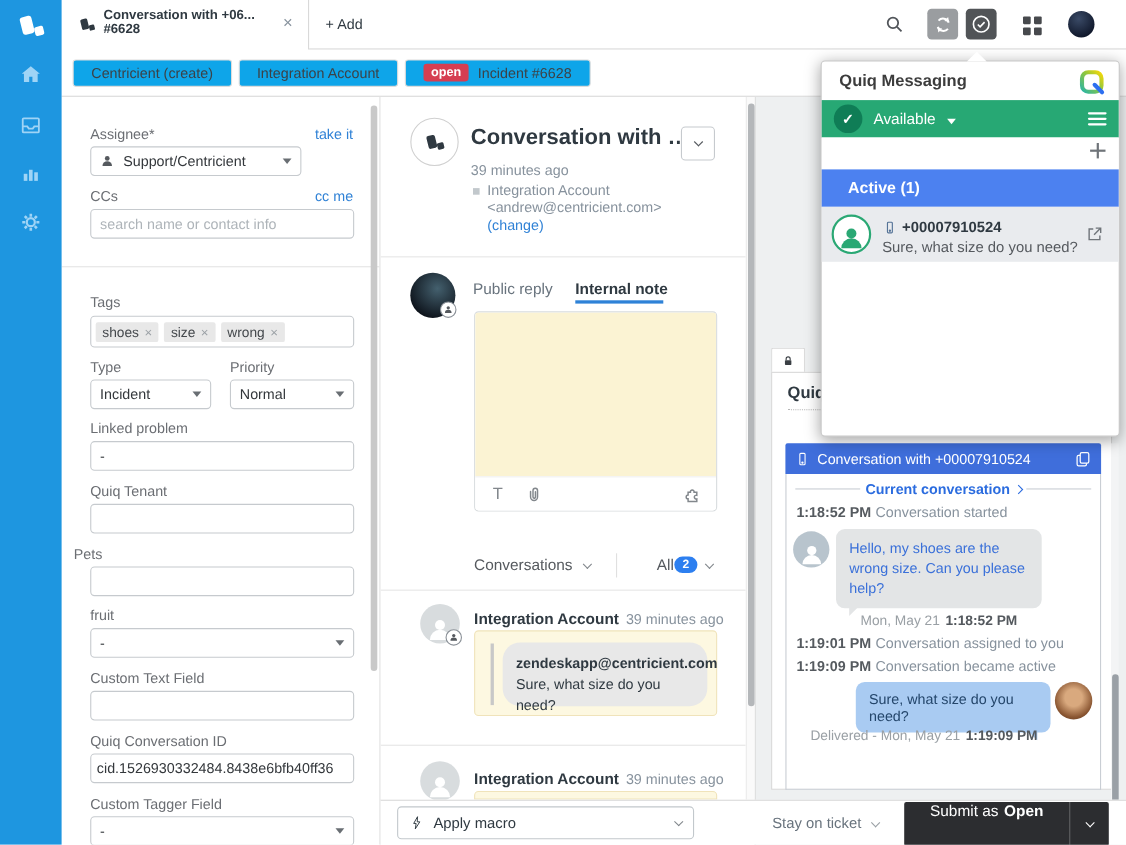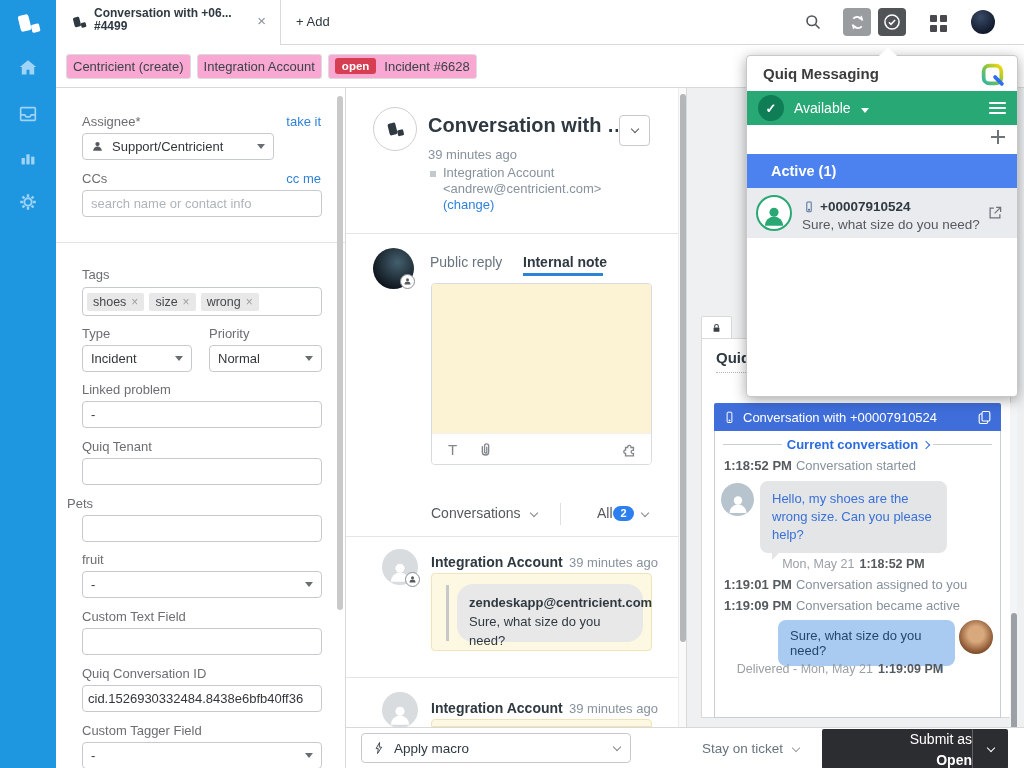--- a/index.html
+++ b/index.html
@@ -20,21 +20,21 @@
   .tab-close { position:absolute; right:14px; top:12px; color:#87929d; font-size:15px; cursor:pointer; }
   .tab-close::before { content:'×'; }
   .add-tab { position:absolute; left:240px; top:14px; font-size:13px; color:#2f3941; cursor:pointer; }
   .icon-btn { position:absolute; top:8px; width:28px; height:28px; border-radius:4px; cursor:pointer; display:flex; align-items:center; justify-content:center; }
   .grid-icon { position:absolute; left:874px; top:15px; width:17px; height:17px; display:grid; grid-template-columns:7px 7px; grid-template-rows:7px 7px; gap:3px; cursor:pointer; }
   .grid-icon i { background:#47494d; border-radius:1px; }
   .avatar-top { position:absolute; left:915px; top:10px; width:24px; height:24px; border-radius:50%; background:radial-gradient(circle at 40% 30%, #3a4a66, #10182b 75%); cursor:pointer; }
 
   
   .crumbbar { position:absolute; left:56px; top:45px; width:968px; height:43px; background:#fff; border-bottom:1px solid #d9d9d9; display:flex; align-items:center; padding-left:10px; gap:6px; z-index:24; }
-  .pill { background:#f9a8d4; border:1px solid #dcdcdc; border-radius:3px; height:25px; display:inline-flex; align-items:center; padding:0 6px; font-size:13px; color:#3c4247; cursor:pointer; white-space:nowrap; }
+  .pill { background:#0ea5e9; border:1px solid #dcdcdc; border-radius:3px; height:25px; display:inline-flex; align-items:center; padding:0 16px; font-size:13px; color:#3c4247; cursor:pointer; white-space:nowrap; }
   .open-badge { background:#d63e52; color:#fff; font-weight:bold; font-size:11.5px; border-radius:3px; padding:2px 7px; margin-right:8px; }
 
   
   .leftpanel { position:absolute; left:56px; top:88px; width:290px; height:680px; background:#fff; border-right:1px solid #d9d9d9; overflow:hidden; }
   .flabel { position:absolute; font-size:13px; color:#6b6e73; }
   .flink { position:absolute; font-size:13px; color:#3082d6; cursor:pointer; }
   .fbox { position:absolute; height:27px; border:1px solid #c6cace; border-radius:4px; background:#fff; display:flex; align-items:center; padding:0 8px; font-size:13px; color:#33373b; }
   .fselect { cursor:pointer; }
   .fselect .tri { margin-left:auto; }
   input.fbox { outline:none; padding:0 8px; }
@@ -114,21 +114,21 @@
   .plus-icon::after { left:0; top:6px; width:14px; height:2px; }
   .bluebar { position:absolute; left:0; top:98px; width:100%; height:34px; background:#4c81f0; color:#fff; font-weight:bold; font-size:14.5px; line-height:34px; padding-left:24px; }
   .popconv { position:absolute; left:0; top:132px; width:100%; height:50px; background:#e9ebee; cursor:pointer; }
   .popconv-avatar { position:absolute; left:9px; top:7px; width:36px; height:36px; border-radius:50%; background:#fff; border:2px solid #2aa874; display:flex; align-items:flex-end; justify-content:center; overflow:hidden; }
 
   
   .footer { position:absolute; left:346px; top:727px; width:678px; height:41px; background:#fff; border-top:1px solid #d9d9d9; z-index:20; }
   .macro-btn { position:absolute; left:15px; top:5px; width:270px; height:30px; border:1px solid #c2c8cc; border-radius:4px; background:#fff; display:flex; align-items:center; padding:0 10px; font-size:13.5px; color:#2f3941; cursor:pointer; }
   .stay { position:absolute; left:356px; top:13px; font-size:13.5px; color:#68737d; cursor:pointer; }
   .submit-btn { position:absolute; left:476px; top:1px; width:186px; height:40px; background:#2c2d30; border-radius:2px; color:#fff; display:flex; cursor:pointer; }
-  .submit-main { width:150px; display:flex; align-items:flex-end; justify-content:center; font-size:14px; gap:5px;flex-direction:column; }
+  .submit-main { width:150px; display:flex; align-items:flex-start; justify-content:center; font-size:14px; gap:5px; }
   .submit-chev { width:36px; border-left:1px solid rgba(255,255,255,0.25); display:flex; align-items:center; justify-content:center; }
 </style>
 </head>
 <body>
 
 <div class="sidenav">
   <span class="abs" style="left:13px;top:8px;width:30px;height:30px;">
     <svg viewBox="0 0 24 24" width="30" height="30">
         <g fill="#fff">
           <rect x="5" y="5.5" width="8.6" height="13" rx="2" transform="rotate(-14 9.3 12)"></rect>
@@ -170,21 +170,21 @@
     <span class="tab-glyph">
       <svg viewBox="0 0 24 24" width="18" height="18">
           <g fill="#2f3941">
             <rect x="5" y="5.5" width="8.6" height="13" rx="2" transform="rotate(-14 9.3 12)"></rect>
             <rect x="14.8" y="12.8" width="6.6" height="6.6" rx="1.4" transform="rotate(-14 18 16)"></rect>
           </g>
         </svg>
     </span>
     <div class="tab-title">
       <div>Conversation with +06...</div>
-      <div>#4499</div>
+      <div>#6628</div>
     </div>
     <span class="tab-close"></span>
   </div>
   <span class="add-tab">+ Add</span>
   <span class="abs" style="left:748px;top:13px;width:18px;height:18px;cursor:pointer;">
     <svg viewBox="0 0 22 22" width="18" height="18" fill="none" stroke="#51555a" stroke-width="2">
         <circle cx="9.5" cy="9.5" r="5.8"></circle>
         <path d="M14 14 L19 19"></path>
       </svg>
   </span>

